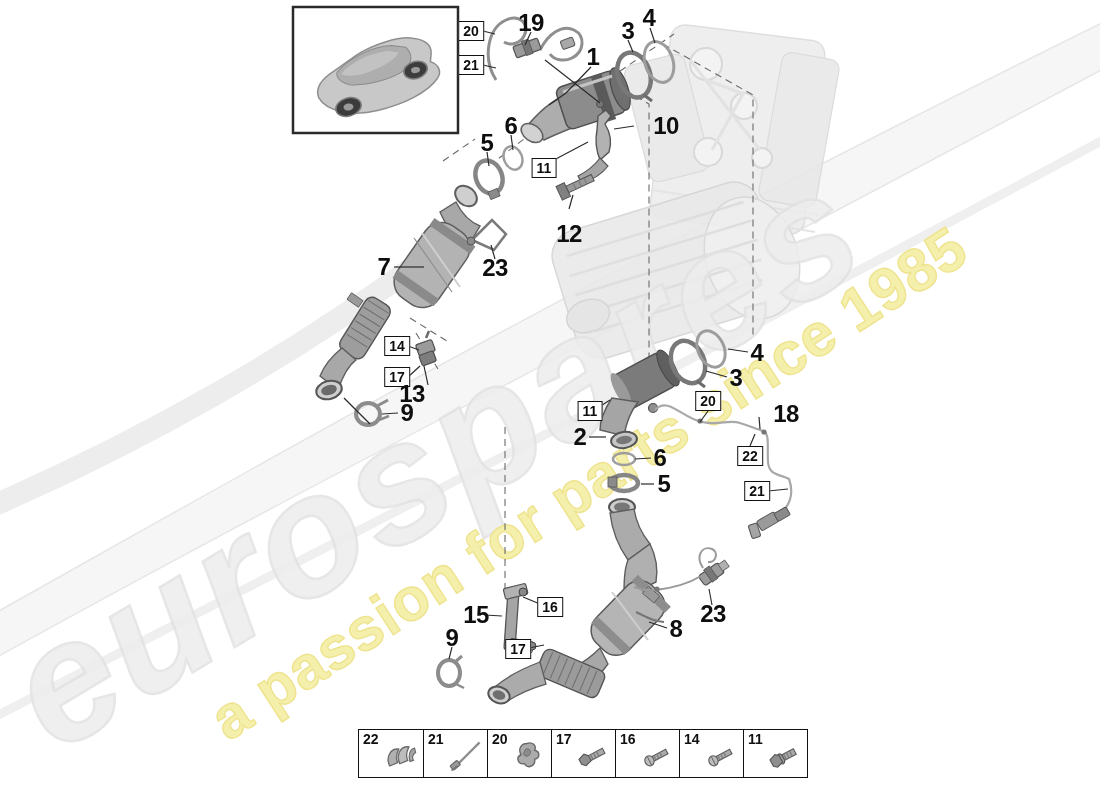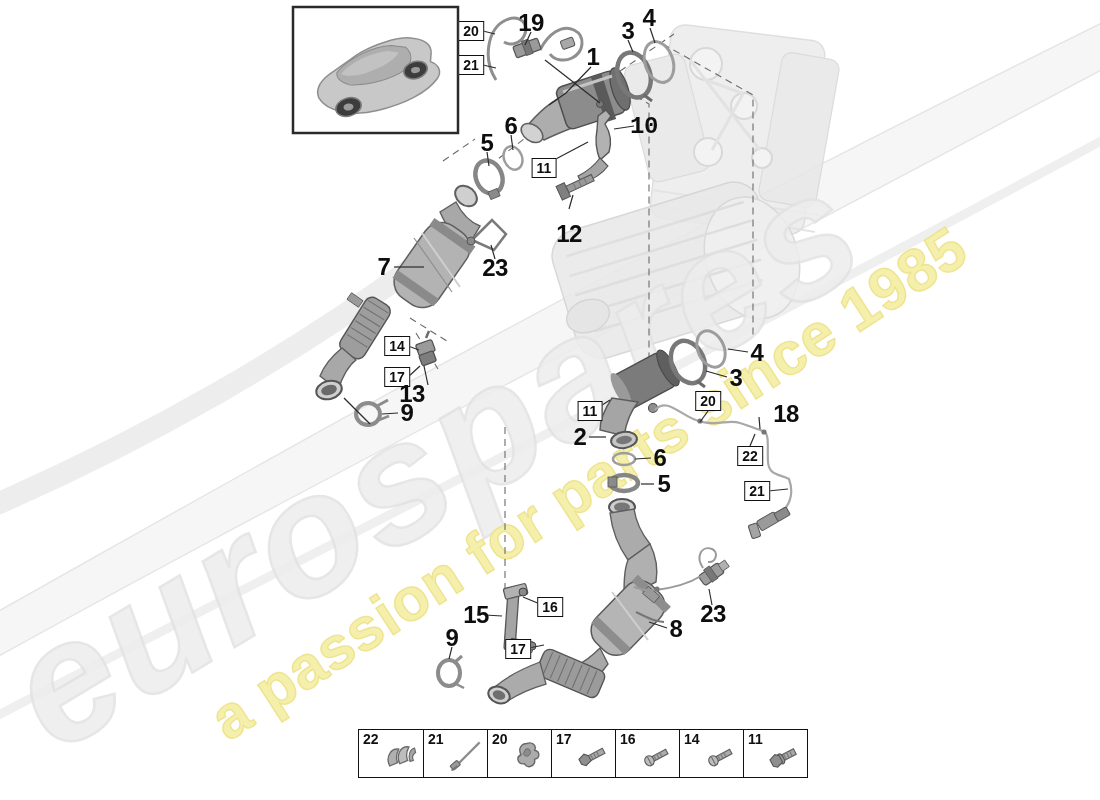--- a/index.html
+++ b/index.html
@@ -337,21 +337,21 @@
 
 <div style="position:absolute;left:0;top:0;width:1100px;height:800px;">
       <div class="callout plain" style="left: 531px; top: 23px;">19</div>
       <div class="callout boxed" style="left: 471px; top: 31px;">20</div>
       <div class="callout boxed" style="left: 471px; top: 65px;">21</div>
       <div class="callout plain" style="left: 593px; top: 57px;">1</div>
       <div class="callout plain" style="left: 628px; top: 31px;">3</div>
       <div class="callout plain" style="left: 649px; top: 18px;">4</div>
       <div class="callout plain" style="left: 511px; top: 126px;">6</div>
       <div class="callout plain" style="left: 487px; top: 143px;">5</div>
-      <div class="callout plain" style="left: 644px; top: 126px; font-family: Liberation Mono, monospace;">10</div>
+      <div class="callout plain" style="left: 666px; top: 126px;">10</div>
       <div class="callout boxed" style="left: 544px; top: 168px;">11</div>
       <div class="callout plain" style="left: 569px; top: 234px;">12</div>
       <div class="callout plain" style="left: 384px; top: 267px;">7</div>
       <div class="callout plain" style="left: 495px; top: 268px;">23</div>
       <div class="callout boxed" style="left: 397px; top: 346px;">14</div>
       <div class="callout boxed" style="left: 397px; top: 377px;">17</div>
       <div class="callout plain" style="left: 412px; top: 394px;">13</div>
       <div class="callout plain" style="left: 407px; top: 413px;">9</div>
       <div class="callout plain" style="left: 757px; top: 353px;">4</div>
       <div class="callout plain" style="left: 736px; top: 378px;">3</div>

